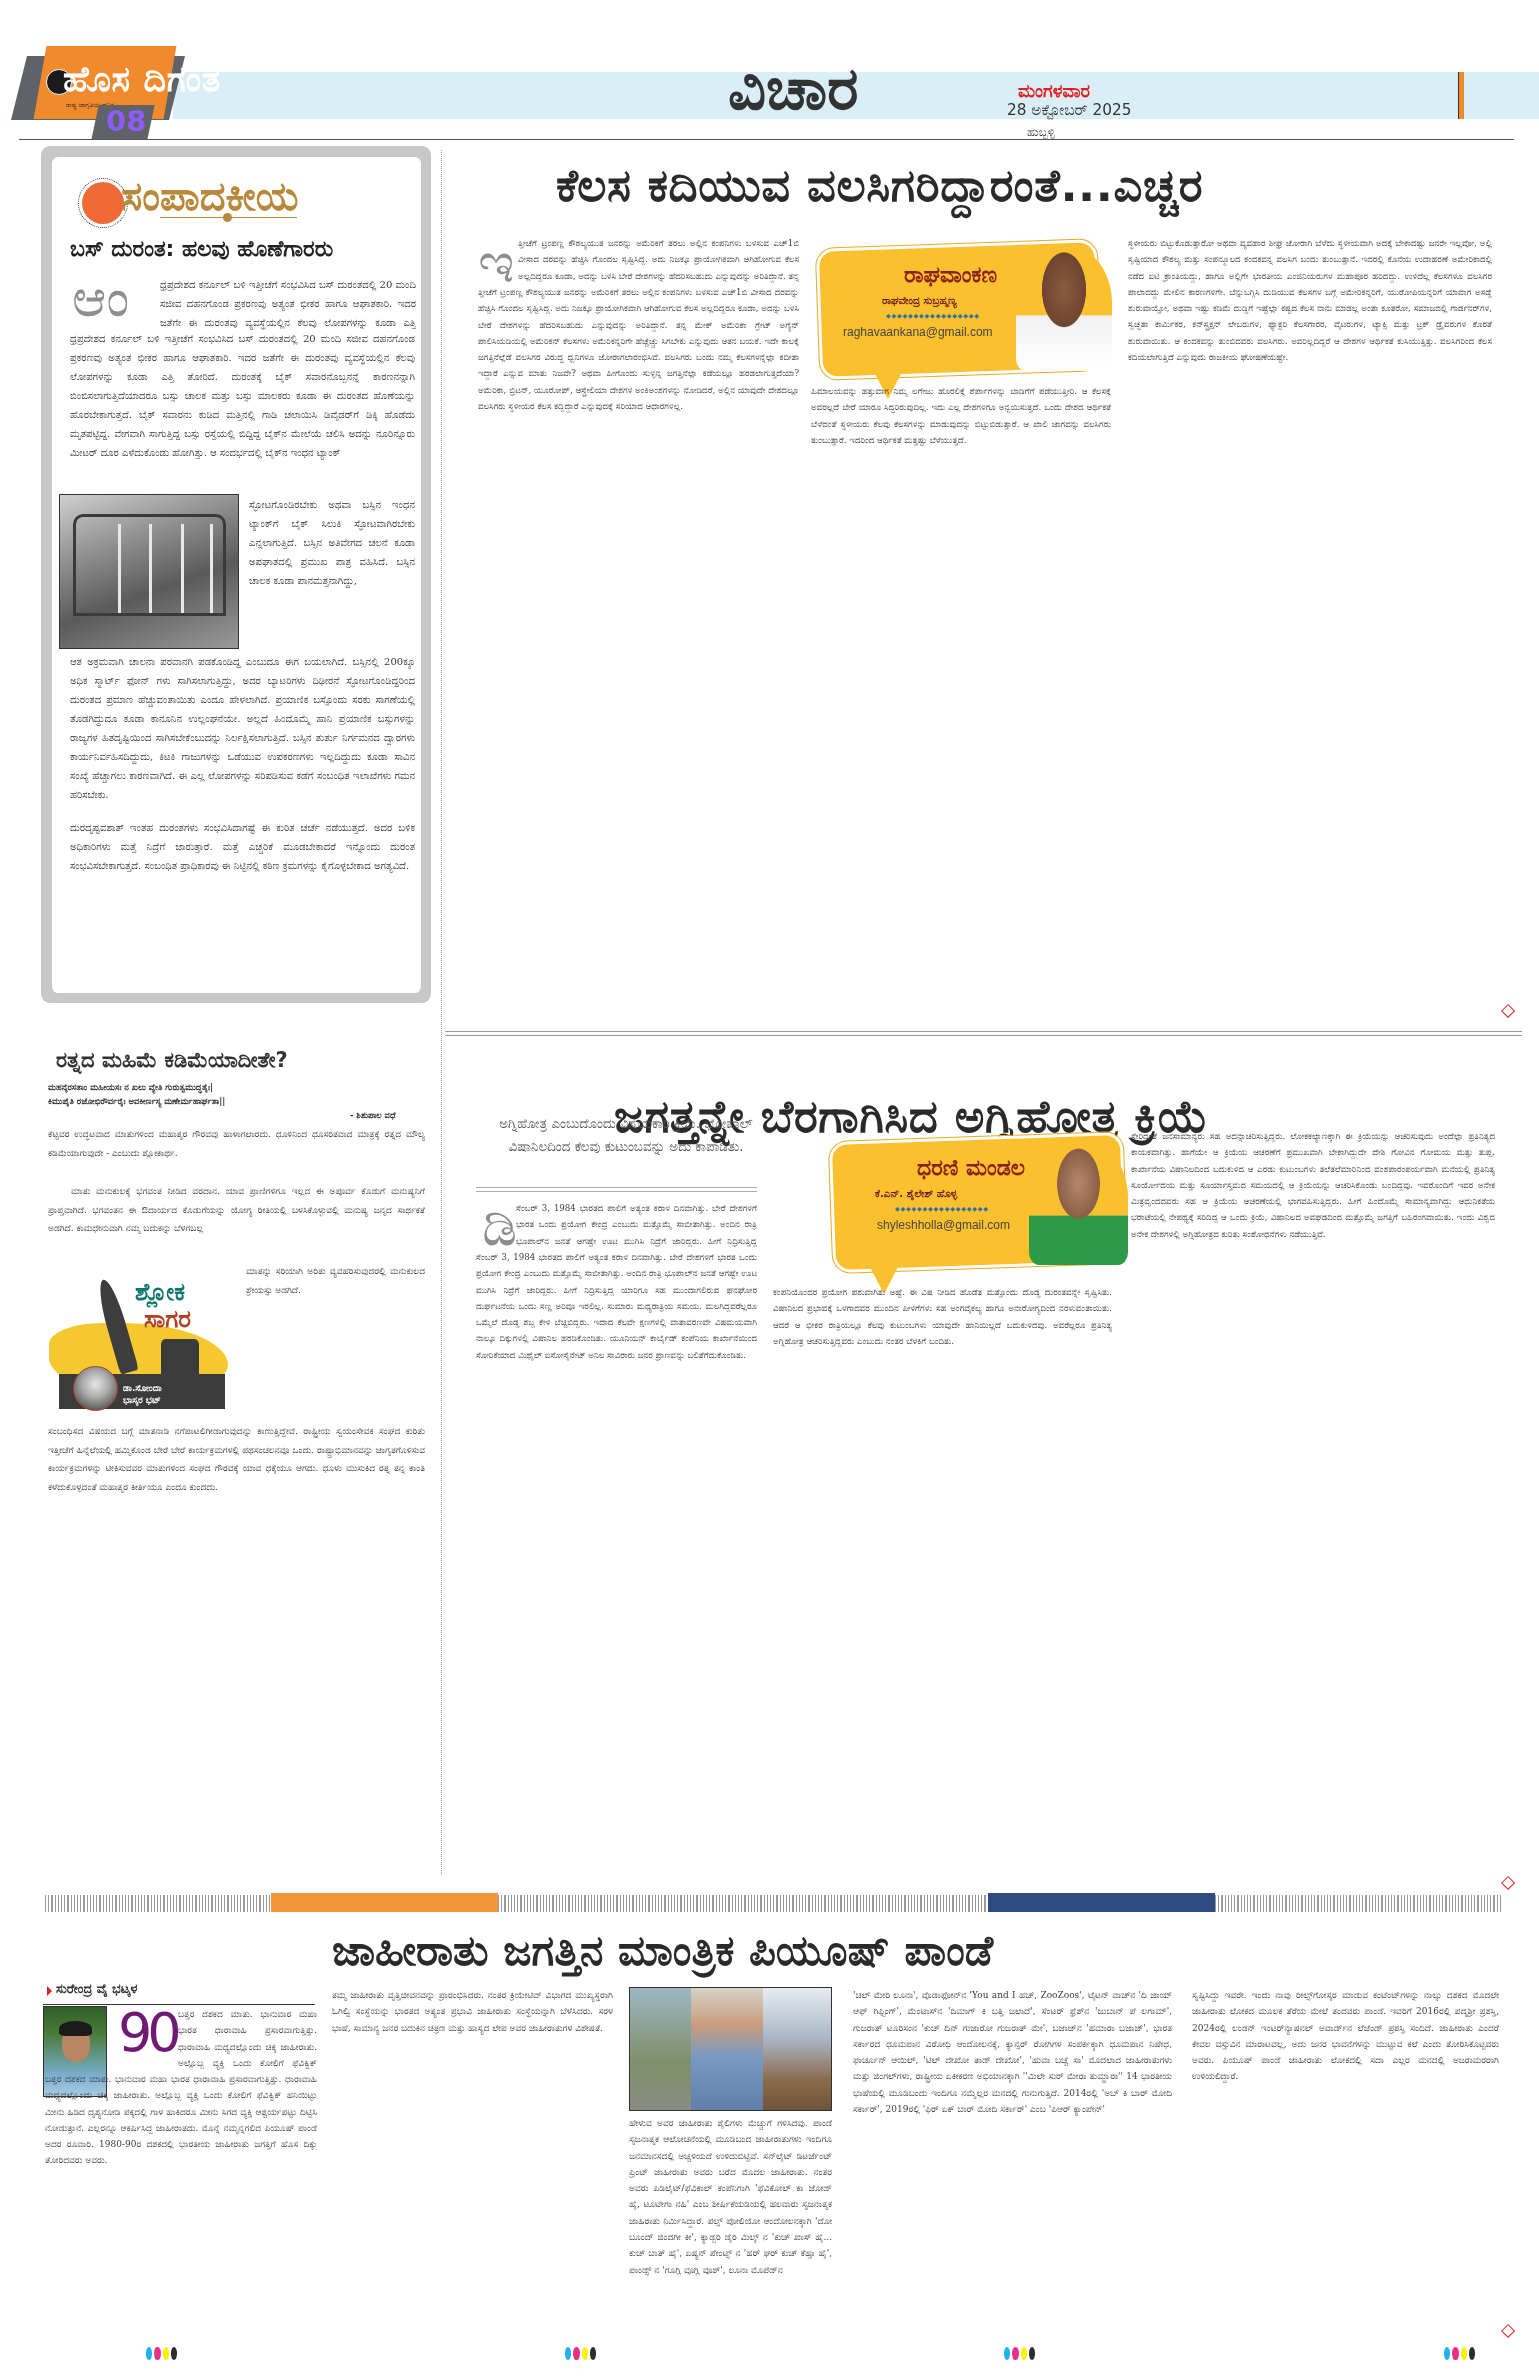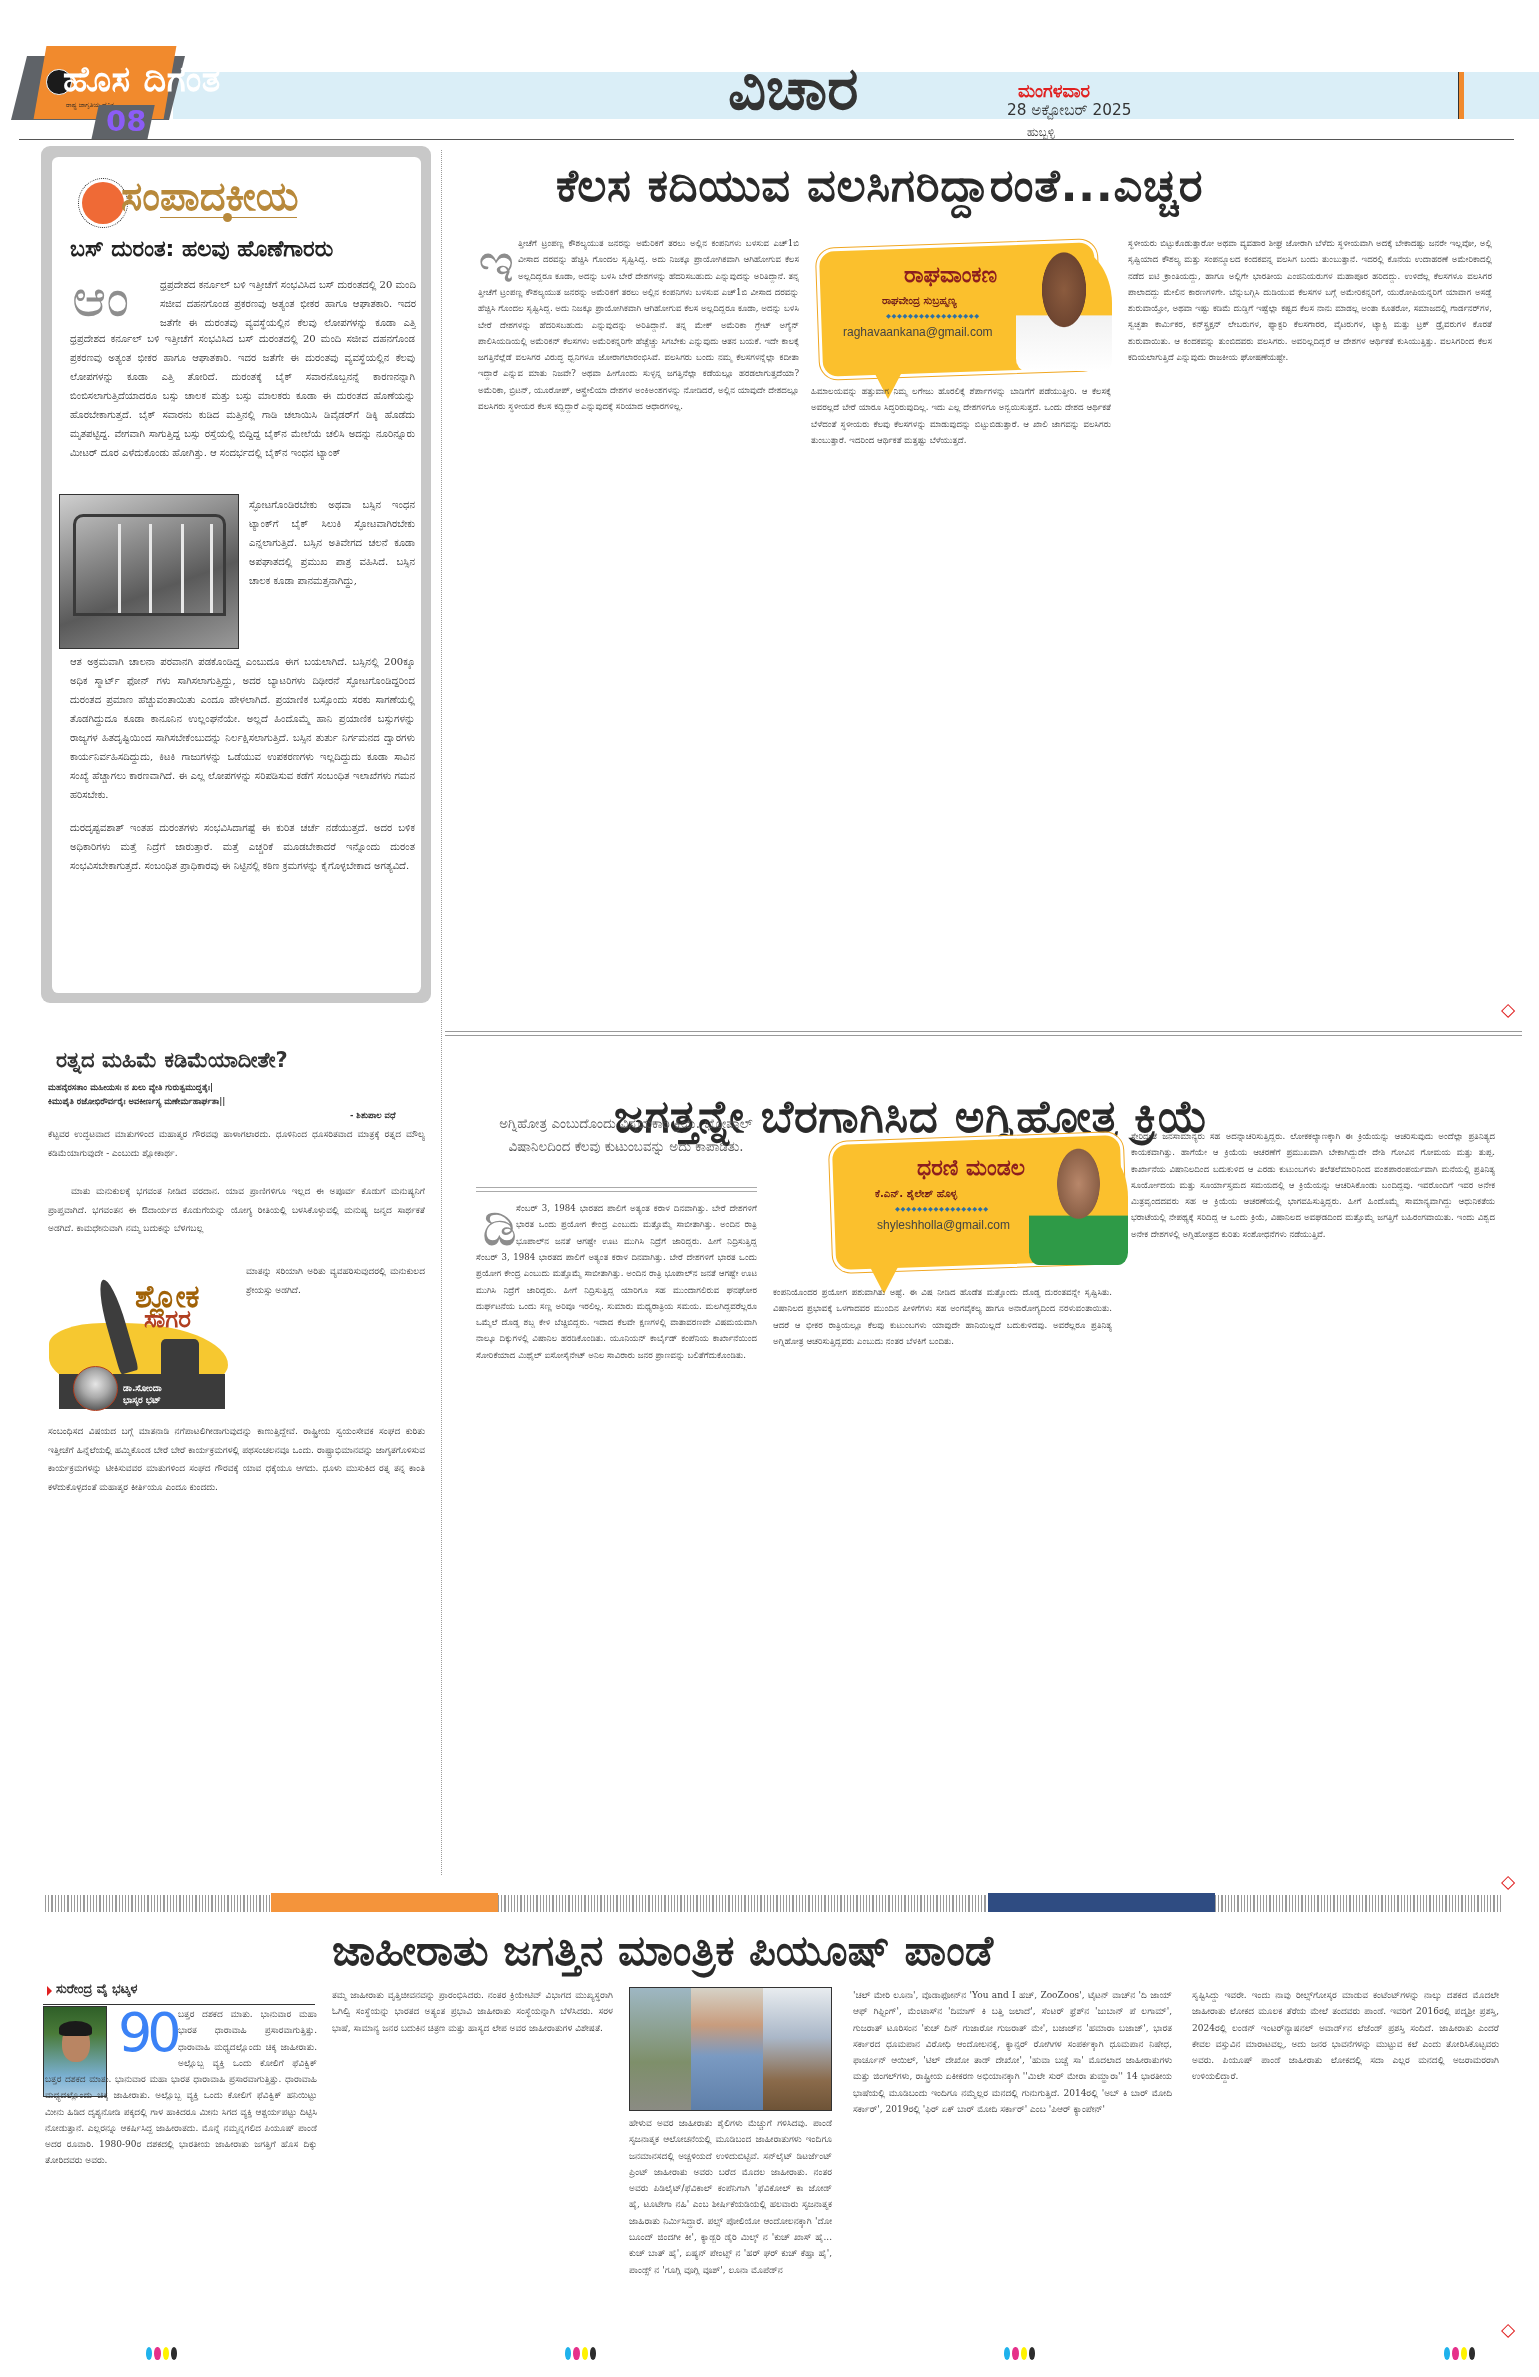--- a/index.html
+++ b/index.html
@@ -40,21 +40,21 @@
 
   
   .shloka-title { position: absolute; left: 56px; top: 1048px; font-size: 21px; font-weight: bold; color: #333; }
   .shloka-line { position: absolute; left: 48px; font-size: 8.3px; font-weight: bold; color: #333; }
   .shloka-source { position: absolute; left: 350px; top: 1110px; font-size: 8.3px; font-weight: bold; color: #333; }
   .shloka-art { position: absolute; left: 43px; top: 1278px; width: 192px; height: 137px; }
   .shloka-art .splash { position: absolute; left: 6.4px; top: 45px; width: 179px; height: 70px; background: #f5c219; opacity: .9; border-radius: 30% 60% 40% 50%; }
   .shloka-art .band { position: absolute; left: 16px; top: 96px; width: 166px; height: 35px; background: #3b3b3b; }
   .shloka-art .feather { position: absolute; left: 64px; top: 0; width: 19px; height: 96px; background: #3d3d3d; border-radius: 50% 50% 10% 10%; transform: rotate(-16deg); }
   .shloka-art .inkpot { position: absolute; left: 118px; top: 61px; width: 38px; height: 37px; background: #3b3b3b; border-radius: 5.1px 5.1px 1.3px 1.3px; }
-  .shloka-badge1 { position: absolute; left: 135px; top: 1278px; font-size: 31px; font-weight: bold; color: #a16207; text-align: right; }
+  .shloka-badge1 { position: absolute; left: 135px; top: 1278px; font-size: 24px; font-weight: bold; color: #0f766e; text-align: right; }
   .shloka-badge2 { position: absolute; left: 144px; top: 1305px; font-size: 24px; font-weight: bold; color: #b13f21; }
   .shloka-avatar { position: absolute; left: 73px; top: 1366px; width: 45px; height: 45px; border-radius: 50%; background: radial-gradient(circle at 50% 40%,#e6e6e6 0,#aaa 40%,#555 80%); border: 1.9px solid #b13f21; }
   .shloka-author { position: absolute; left: 123px; top: 1382px; font-size: 9px; font-weight: bold; color: #fff; line-height: 12px; }
 
   
   .vrule { position: absolute; width: 0; border-left: 1.9px dotted #9a9a9a; }
 
   
   .art-headline { position: absolute; font-size: 45px; font-weight: bold; color: #2a2a2a; line-height: 1; letter-spacing: 0.6px; }
   .col-text { position: absolute; font-family: "DejaVu Serif", serif; font-size: 8.6px; line-height: 16.3px; color: #3a3a3a; text-align: justify; }
@@ -79,21 +79,21 @@
   .stripe-blue { position: absolute; left: 988px; top: 1893px; width: 227px; height: 19px; background: #2f4c82; }
 
   
   .feat-headline { position: absolute; left: 332px; top: 1926px; font-size: 42px; font-weight: bold; color: #2a2a2a; }
   .byline-arrow { position: absolute; left: 47px; top: 1986px; width: 0; height: 0; border-top: 5.1px solid transparent; border-bottom: 5.1px solid transparent; border-left: 5.1px solid #e02020; }
   .byline { position: absolute; left: 56px; top: 1981px; font-size: 12.8px; font-weight: bold; color: #333; }
   .byline-rule { position: absolute; left: 43px; top: 2004px; width: 272px; height: 0.6px; background: #333; }
   .author-photo { position: absolute; left: 43px; top: 2006px; width: 64px; height: 91px; background: linear-gradient(180deg,#2f5f28 0%,#4a7b39 30%,#7ab0d2 78%,#a9cbe2 100%); border: 0.6px solid #333; }
   .author-photo .face { position: absolute; left: 18px; top: 19px; width: 28px; height: 36px; border-radius: 45%; background: #b98563; }
   .author-photo .hair { position: absolute; left: 15.3px; top: 14px; width: 33px; height: 15.3px; border-radius: 50% 50% 20% 20%; background: #1a1a1a; }
-  .feat-dropcap { position: absolute; left: 118px; top: 2006px; font-size: 54px; color: #3b82f6; line-height: 1; letter-spacing: -5.1px; }
+  .feat-dropcap { position: absolute; left: 118px; top: 2006px; font-size: 54px; color: #701a75; line-height: 1; letter-spacing: -5.1px; }
   .feat-photo { position: absolute; left: 629px; top: 1987px; width: 203px; height: 124px; border: 0.6px solid #333; overflow: hidden; }
   .feat-photo .p1 { position: absolute; left: 0; top: 0; width: 61px; height: 124px; background: linear-gradient(180deg,#9eb7c3 0%,#7e8f6a 60%,#8b8b84 100%); }
   .feat-photo .p2 { position: absolute; left: 61px; top: 0; width: 72px; height: 124px; background: linear-gradient(180deg,#d6d2c7 0%,#c89c7d 30%,#7a9ac2 55%,#5d7ea8 100%); }
   .feat-photo .p3 { position: absolute; left: 133px; top: 0; width: 70px; height: 124px; background: linear-gradient(180deg,#e8ecef 0%,#aab7c8 40%,#8a6a4a 75%,#6c5236 100%); }
 
   .cmyk { position: absolute; top: 2347px; height: 12.8px; display: flex; gap: 1.9px; }
   .cmyk span { display: block; width: 6.4px; height: 12.8px; border-radius: 50%; }
 </style>
 </head>
 <body>

